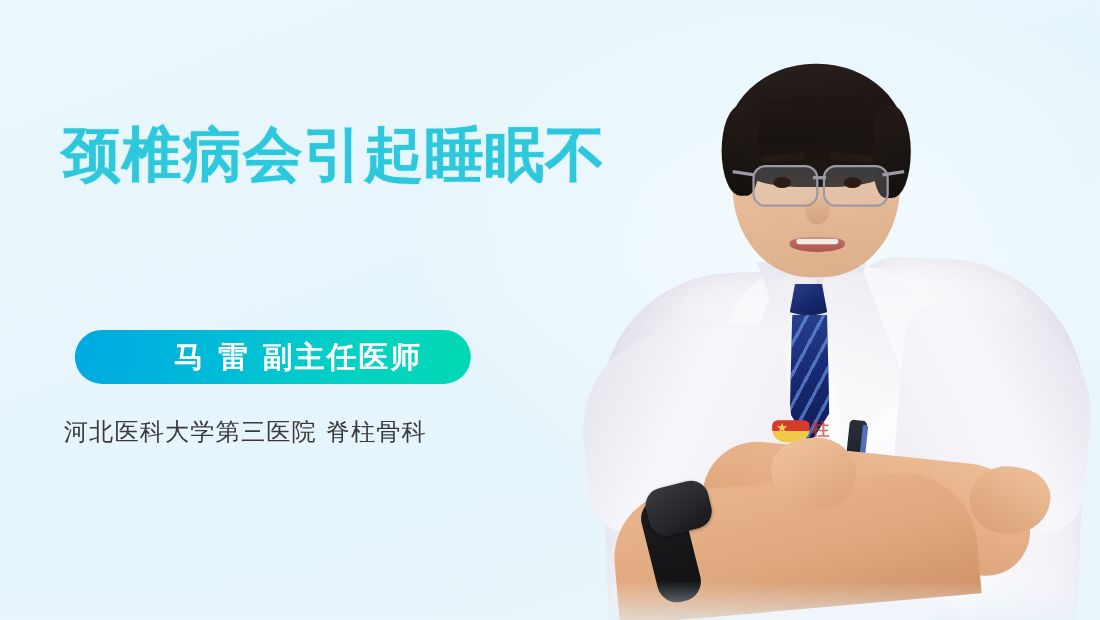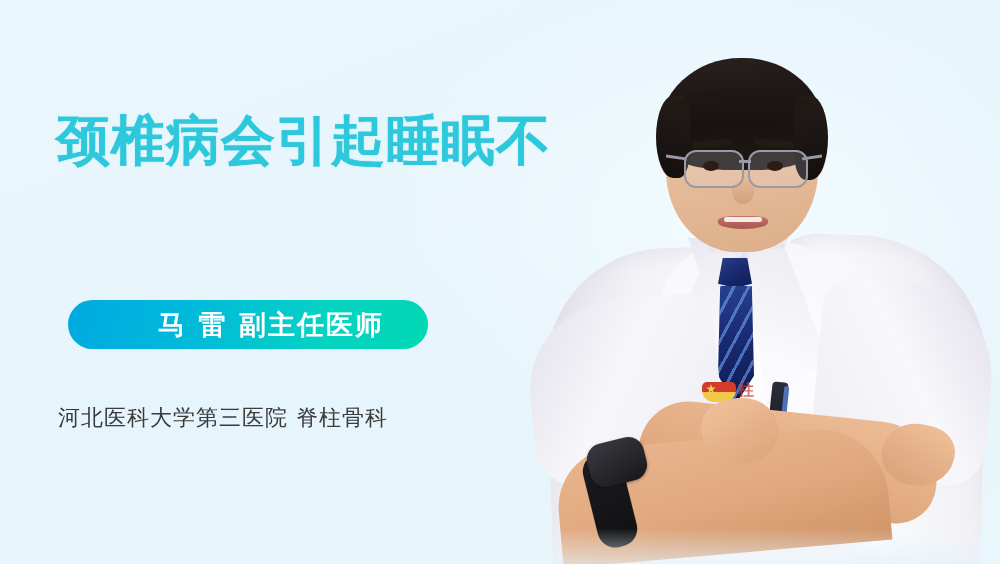--- a/index.html
+++ b/index.html
@@ -54,21 +54,20 @@
     white-space:nowrap;
     margin-left:46px;
   }
   #affiliation{
     position:absolute;left:58px;top:378px;
     font-size:22px;
     color:#3a3a3a;
     letter-spacing:1px;
     font-family:"DejaVu Sans","Liberation Sans",sans-serif;
     white-space:nowrap;
-    margin-top:25px;
   }
 
   
   #doctor{
     position:absolute;left:470px;top:0;width:530px;height:564px;
   }
   #doctor *{position:absolute;}
 
   
   .coat-left{

